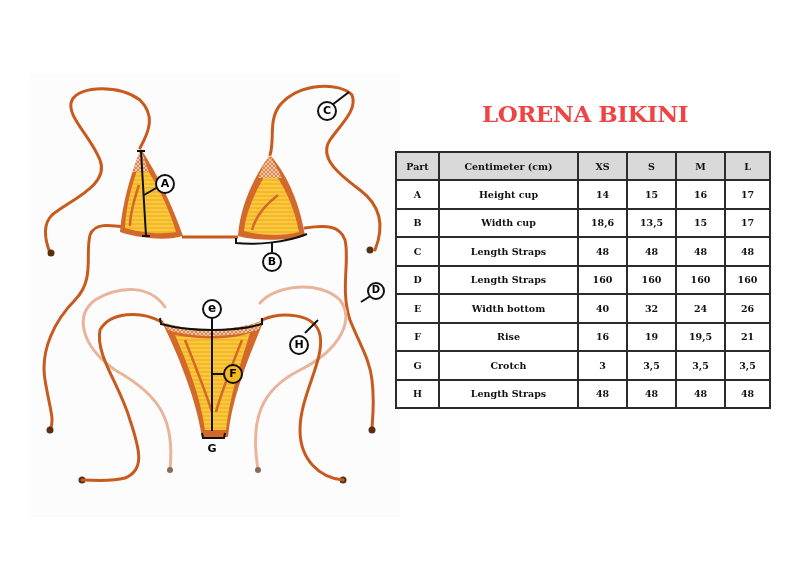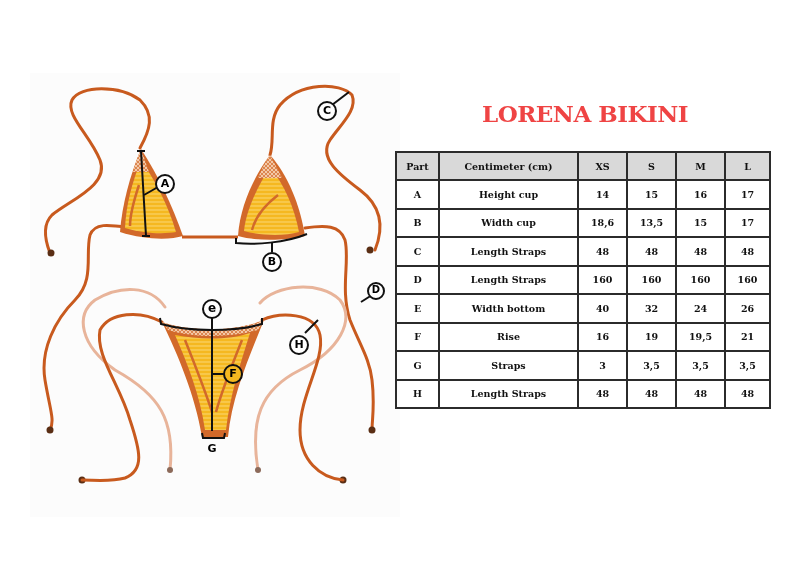--- a/index.html
+++ b/index.html
@@ -187,21 +187,21 @@
     <tr>
       <td>F</td>
       <td>Rise</td>
       <td>16</td>
       <td>19</td>
       <td>19,5</td>
       <td>21</td>
     </tr>
     <tr>
       <td>G</td>
-      <td>Straps</td>
+      <td>Crotch</td>
       <td>3</td>
       <td>3,5</td>
       <td>3,5</td>
       <td>3,5</td>
     </tr>
     <tr>
       <td>H</td>
       <td>Length Straps</td>
       <td>48</td>
       <td>48</td>

